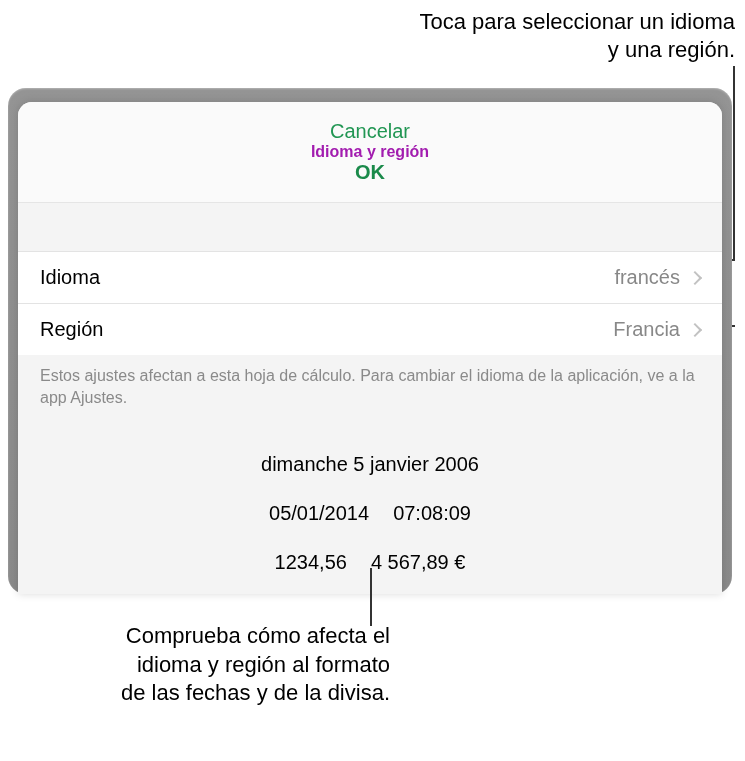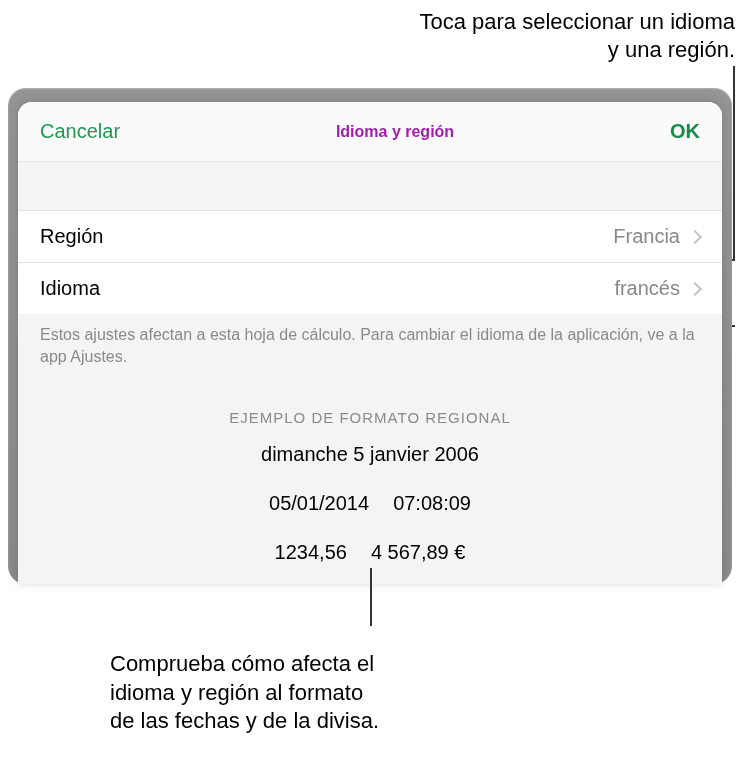--- a/index.html
+++ b/index.html
@@ -66,20 +66,21 @@
       overflow: hidden;
       box-shadow: 0 0 8px rgba(0,0,0,0.15);
     }
     .sheet-header {
       display: flex;
       align-items: center;
       justify-content: space-between;
       padding: 18px 22px;
       background: #fafafa;
       border-bottom: 1px solid #e5e5e5;
+      flex-direction: column;
     }
     .cancel-btn {
       color: #219653;
       font-size: 20px;
       font-weight: 400;
       cursor: pointer;
     }
     .sheet-title {
       font-size: 16px;
       font-weight: 600;
@@ -154,23 +155,24 @@
       display: flex;
       justify-content: center;
       gap: 24px;
       font-size: 20px;
       color: #000;
       line-height: 1.4;
       margin-top: 21px;
     }
     .callout-bottom {
       position: absolute;
-      top: 650px;
+      top: 622px;
       left: 110px;
       width: 280px;
+      text-align: right;
       font-size: 22px;
       line-height: 1.3;
       color: #000;
     }
     .callout-line-bottom {
       position: absolute;
       top: 568px;
       left: 370px;
       width: 2px;
       height: 58px;
@@ -187,41 +189,40 @@
 <div class="device-frame">
   <div class="sheet">
 
     <div class="sheet-header">
       <div class="cancel-btn">Cancelar</div>
       <div class="sheet-title">Idioma y región</div>
       <div class="ok-btn">OK</div>
     </div>
 
     <div class="section-spacer"></div>
+
+    <div class="row">
+      <span class="row-label">Idioma</span>
+      <span class="row-right">
+        <span class="row-value">francés</span>
+        <span class="chevron"></span>
+      </span>
+    </div>
 
     <div class="row">
       <span class="row-label">Región</span>
       <span class="row-right">
         <span class="row-value">Francia</span>
         <span class="chevron"></span>
       </span>
     </div>
 
-    <div class="row">
-      <span class="row-label">Idioma</span>
-      <span class="row-right">
-        <span class="row-value">francés</span>
-        <span class="chevron"></span>
-      </span>
-    </div>
-
     <div class="footer-note">Estos ajustes afectan a esta hoja de cálculo. Para cambiar el idioma de la aplicación, ve a la app Ajustes.</div>
 
     <div class="example-section">
-      <div class="example-header">EJEMPLO DE FORMATO REGIONAL</div>
       <div class="example-line">dimanche 5 janvier 2006</div>
       <div class="example-pair">
         <span>05/01/2014</span>
         <span>07:08:09</span>
       </div>
       <div class="example-pair">
         <span>1234,56</span>
         <span>4 567,89 €</span>
       </div>
     </div>

